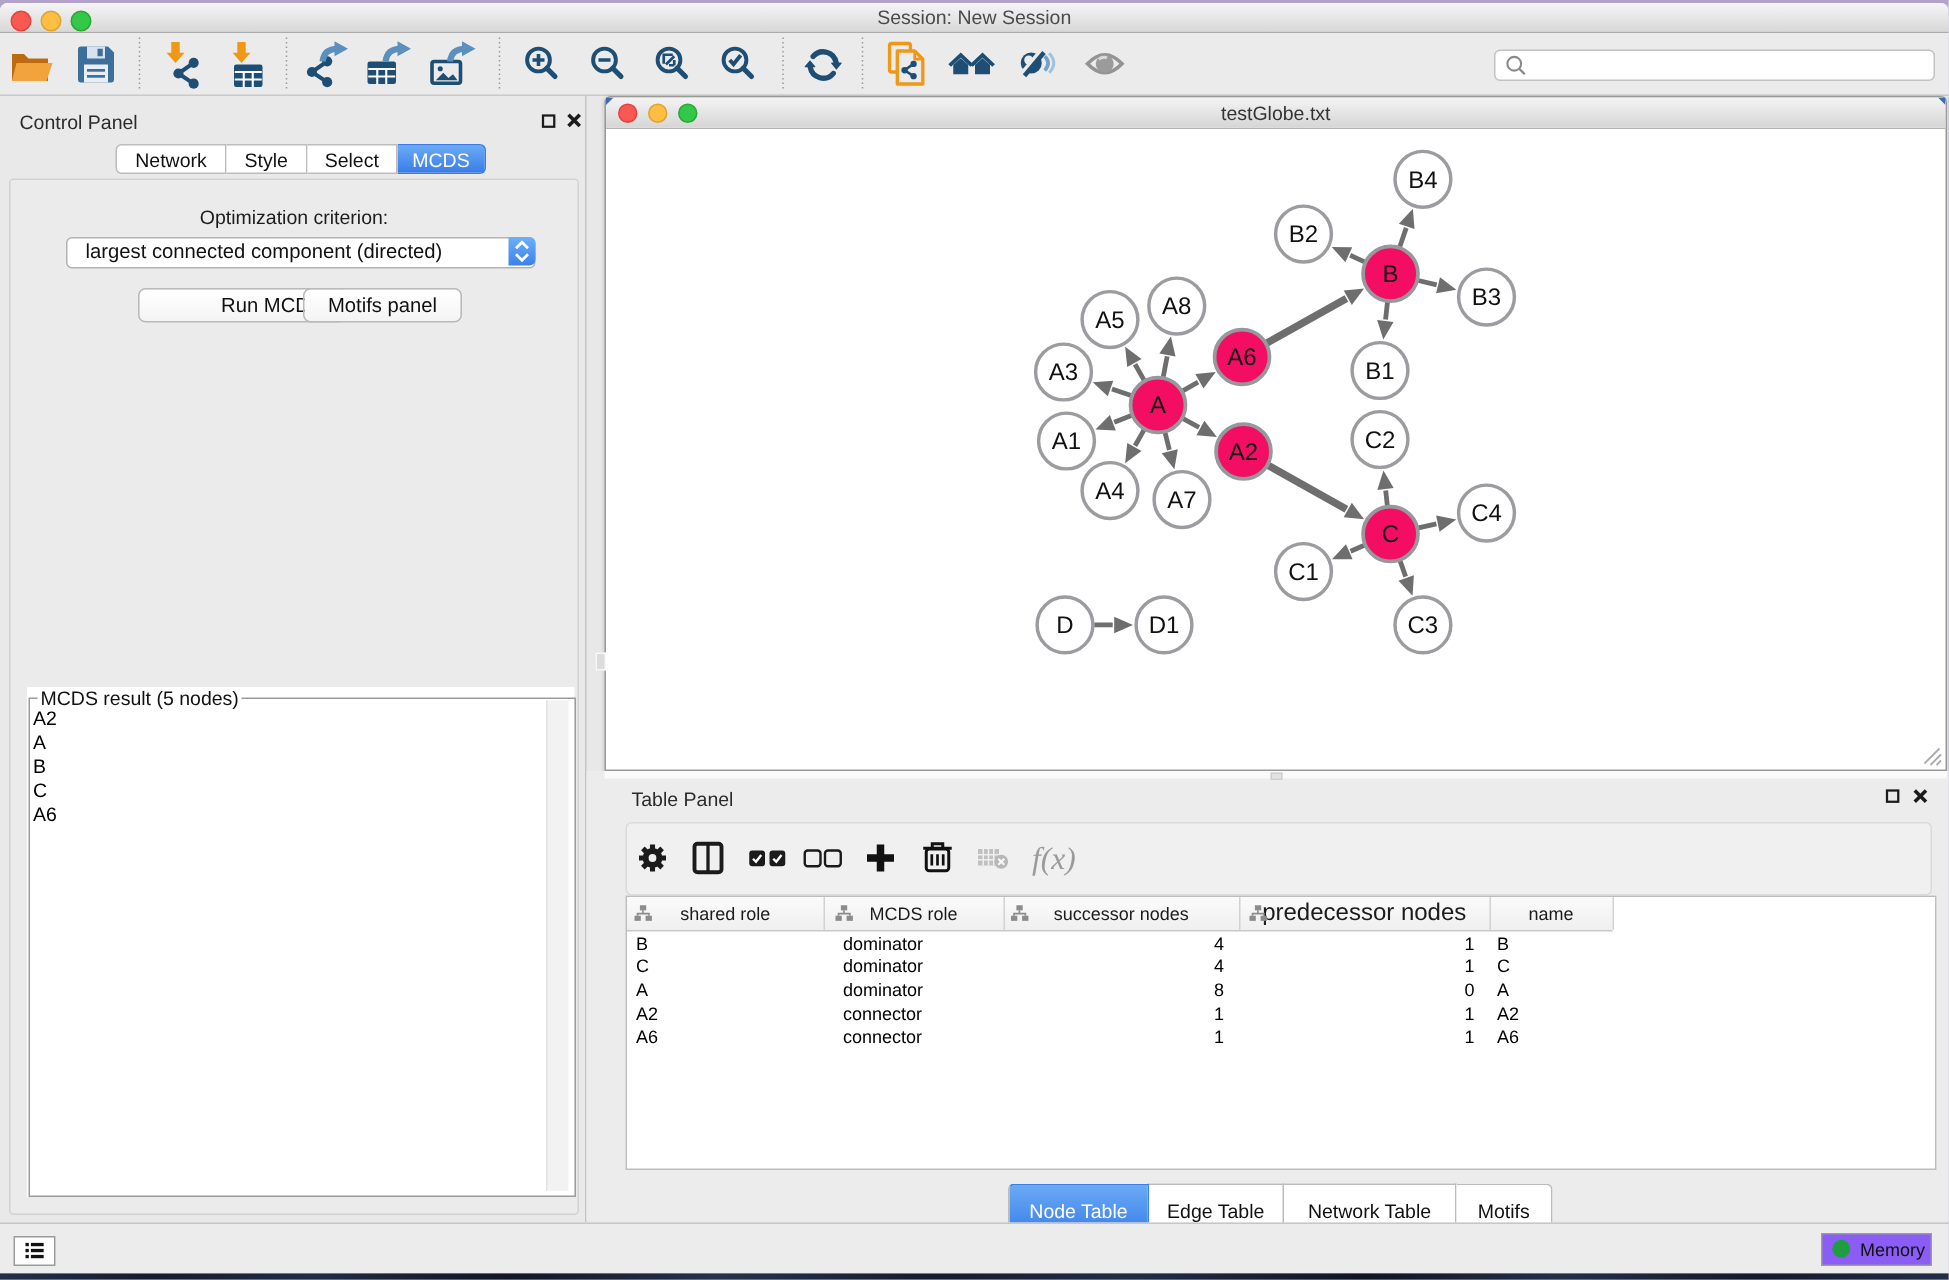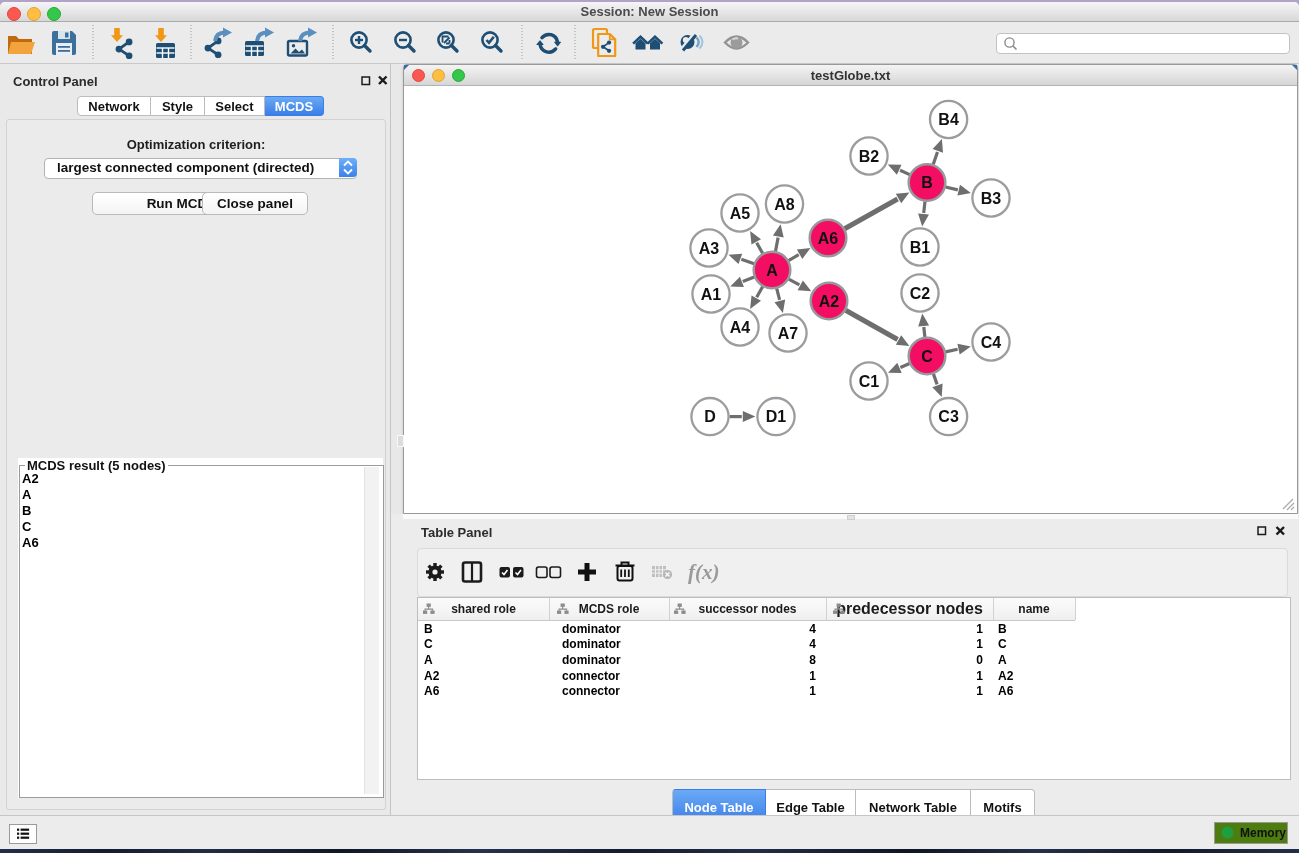--- a/index.html
+++ b/index.html
@@ -1,20 +1,20 @@
 <!DOCTYPE html>
 <html><head>
 <meta charset="utf-8">
 <style>
   html,body{margin:0;padding:0;}
   body{width:1299px;height:853px;position:relative;overflow:hidden;
        font-family:"Liberation Sans",sans-serif;background:#b2a2c9;}
   
   #appwin{position:absolute;left:0;top:2px;width:1299px;height:847px;
-          background:#e8e8e8;border-radius:5px 5px 0 0;font-weight:bold;}
+          background:#e8e8e8;border-radius:5px 5px 0 0;}
   #titlebar{position:absolute;left:0;top:0;width:1299px;height:19px;
             background:linear-gradient(#f5f5f5,#d8d8d8);
             border-bottom:1px solid #ababab;border-radius:5px 5px 0 0;}
   .tl{position:absolute;top:5px;width:12px;height:12px;border-radius:50%;}
   #titlebar .t-red{left:7px;background:#fc5852;border:0.5px solid #e2453f;}
   #titlebar .t-yel{left:27px;background:#fdbe41;border:0.5px solid #e0a235;}
   #titlebar .t-grn{left:47px;background:#34c84a;border:0.5px solid #2aa836;}
   #title-text{position:absolute;top:2px;left:0;width:100%;text-align:center;
               font-size:13px;color:#4a4a4a;}
   
@@ -283,21 +283,21 @@
       <div id="dropdown">
         <div class="txt">largest connected component (directed)</div>
         <div class="spin"><svg width="18" height="19">
               <g stroke="#fff" stroke-width="1.8" fill="none">
                 <path d="M5 7.5 L9 3.5 L13 7.5"></path>
                 <path d="M5 11.5 L9 15.5 L13 11.5"></path>
               </g>
             </svg></div>
       </div>
       <div class="btn" style="left:85px;top:72px;width:97px;padding-left:40px;">Run MCDS</div>
-      <div class="btn" style="left:195px;top:72px;width:104px;">Close panel</div>
+      <div class="btn" style="left:195px;top:72px;width:104px;">Motifs panel</div>
       <div id="fieldset">
         <div id="fs-border"></div>
         <div id="fs-title">MCDS result (5 nodes)</div>
         <div id="fs-list">A2<br>A<br>B<br>C<br>A6</div>
         <div id="fs-scroll"></div>
       </div>
     </div>
   </div>
   <div id="netwin">
     <svg width="893" height="8" style="position:absolute;left:0;top:0;z-index:5;">
@@ -551,21 +551,21 @@
       <div style="position:absolute;left:9px;top:8px;width:26px;height:18px;background:#fdfdfd;border:1px solid #9a9a9a;"><svg width="26" height="18">
           <g fill="#111">
             <rect x="7" y="3.6" width="2.2" height="2.2"></rect>
             <rect x="7" y="7.6" width="2.2" height="2.2"></rect>
             <rect x="7" y="11.6" width="2.2" height="2.2"></rect>
             <rect x="10.6" y="3.6" width="8.5" height="2.2"></rect>
             <rect x="10.6" y="7.6" width="8.5" height="2.2"></rect>
             <rect x="10.6" y="11.6" width="8.5" height="2.2"></rect>
           </g>
         </svg></div>
-      <div style="position:absolute;left:1214px;top:6px;width:72px;height:20px;background:#4d7c0f;border:1px solid #9a9a9a;font-size:12px;color:#111;text-align:right;">
+      <div style="position:absolute;left:1214px;top:6px;width:72px;height:20px;background:#8b5cf6;border:1px solid #9a9a9a;font-size:12px;color:#111;text-align:right;">
         <svg width="14" height="14" style="position:absolute;left:6px;top:3px;">
           <circle cx="6.5" cy="6.5" r="6" fill="#1e9e3e"></circle>
         </svg>
         <span style="position:absolute;left:25px;top:3px;">Memory</span>
       </div>
     </div>
 </div>
 <div id="bottomstrip"></div>
 
 </body></html>

